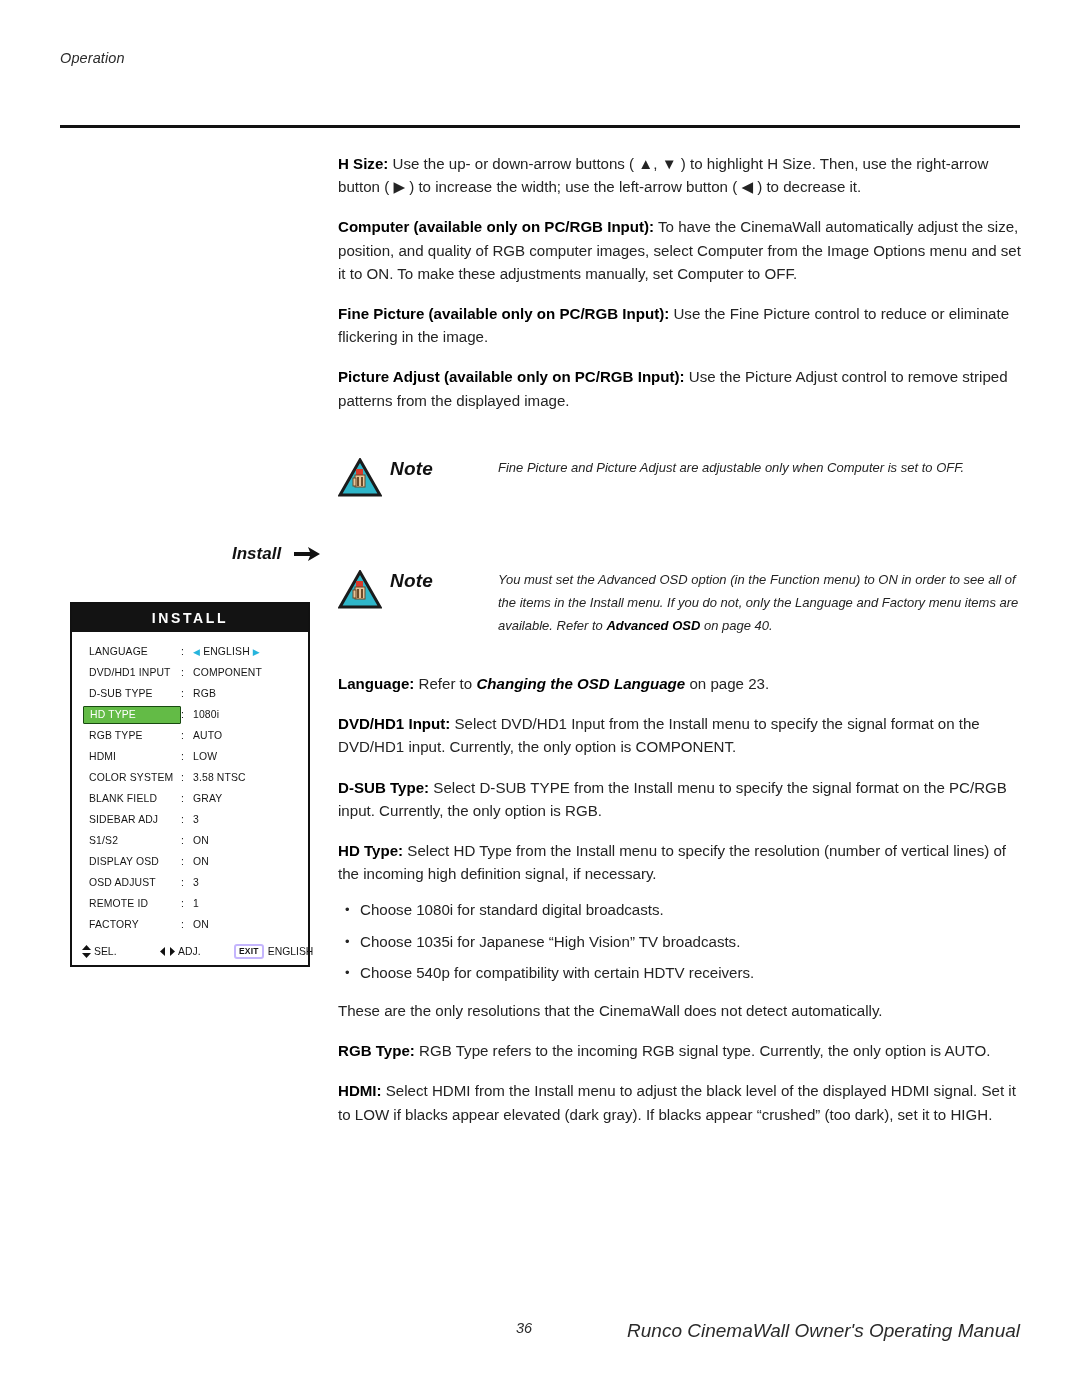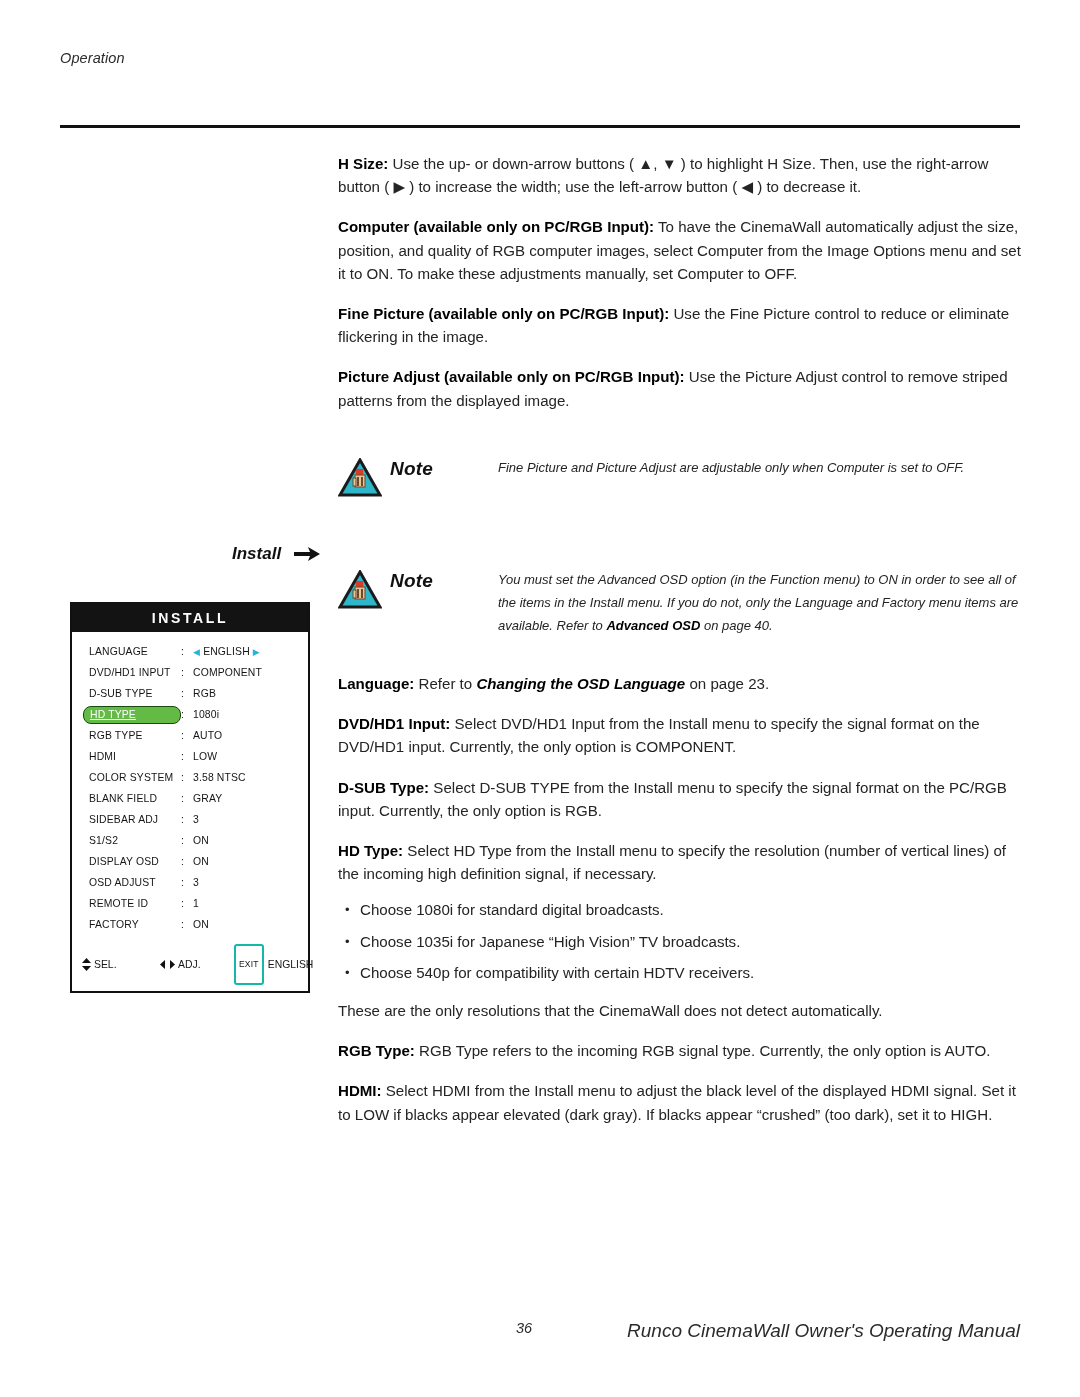--- a/index.html
+++ b/index.html
@@ -171,22 +171,21 @@
   .osd-row.selected .rlabel {
     background: #63bb46;
     border: 1.5px solid #184a10;
     color: #ffffff;
     font-weight: normal;
     box-sizing: border-box;
     padding: 2.5px 0 2.5px 6px;
     margin-left: -6px;
     width: 98px;
     flex: 0 0 98px;
-    border-radius: 8px;
-    text-decoration: underline;
+    border-radius: 1px;
   }
   .osd-row.selected .rcolon { margin-left: 0px; }
   .lang-arrow {
     color: #26b4dc;
     font-size: 9px;
     position: relative;
     top: -.5px;
   }
 
   .osd-footer {
@@ -196,25 +195,25 @@
     margin-top: 6px;
     padding: 3px 8px 6px 10px;
     font-size: 10.4px;
     color: #151515;
   }
   .osd-footer .fitem { display: flex; align-items: center; gap: 3px; }
   .osd-footer .f-sel { flex: 0 0 78px; text-align: center; }
   .osd-footer .f-adj { flex: 0 0 74px; }
   .osd-footer .f-ret { flex: 1; display: flex; align-items: center; gap: 4px; }
   .exit-box {
-    border: 2px solid #14b8a6;
+    border: 2px solid #c4b5fd;
     border-radius: 3px;
     font-size: 8.5px;
-    font-weight: normal;
-    padding: 14px 3px;
+    font-weight: bold;
+    padding: 1px 3px;
     line-height: 9px;
     letter-spacing: .2px;
   }
 
   
   .page-number {
     position: absolute;
     left: 516px;
     top: 1320px;
     font-size: 14.5px;

